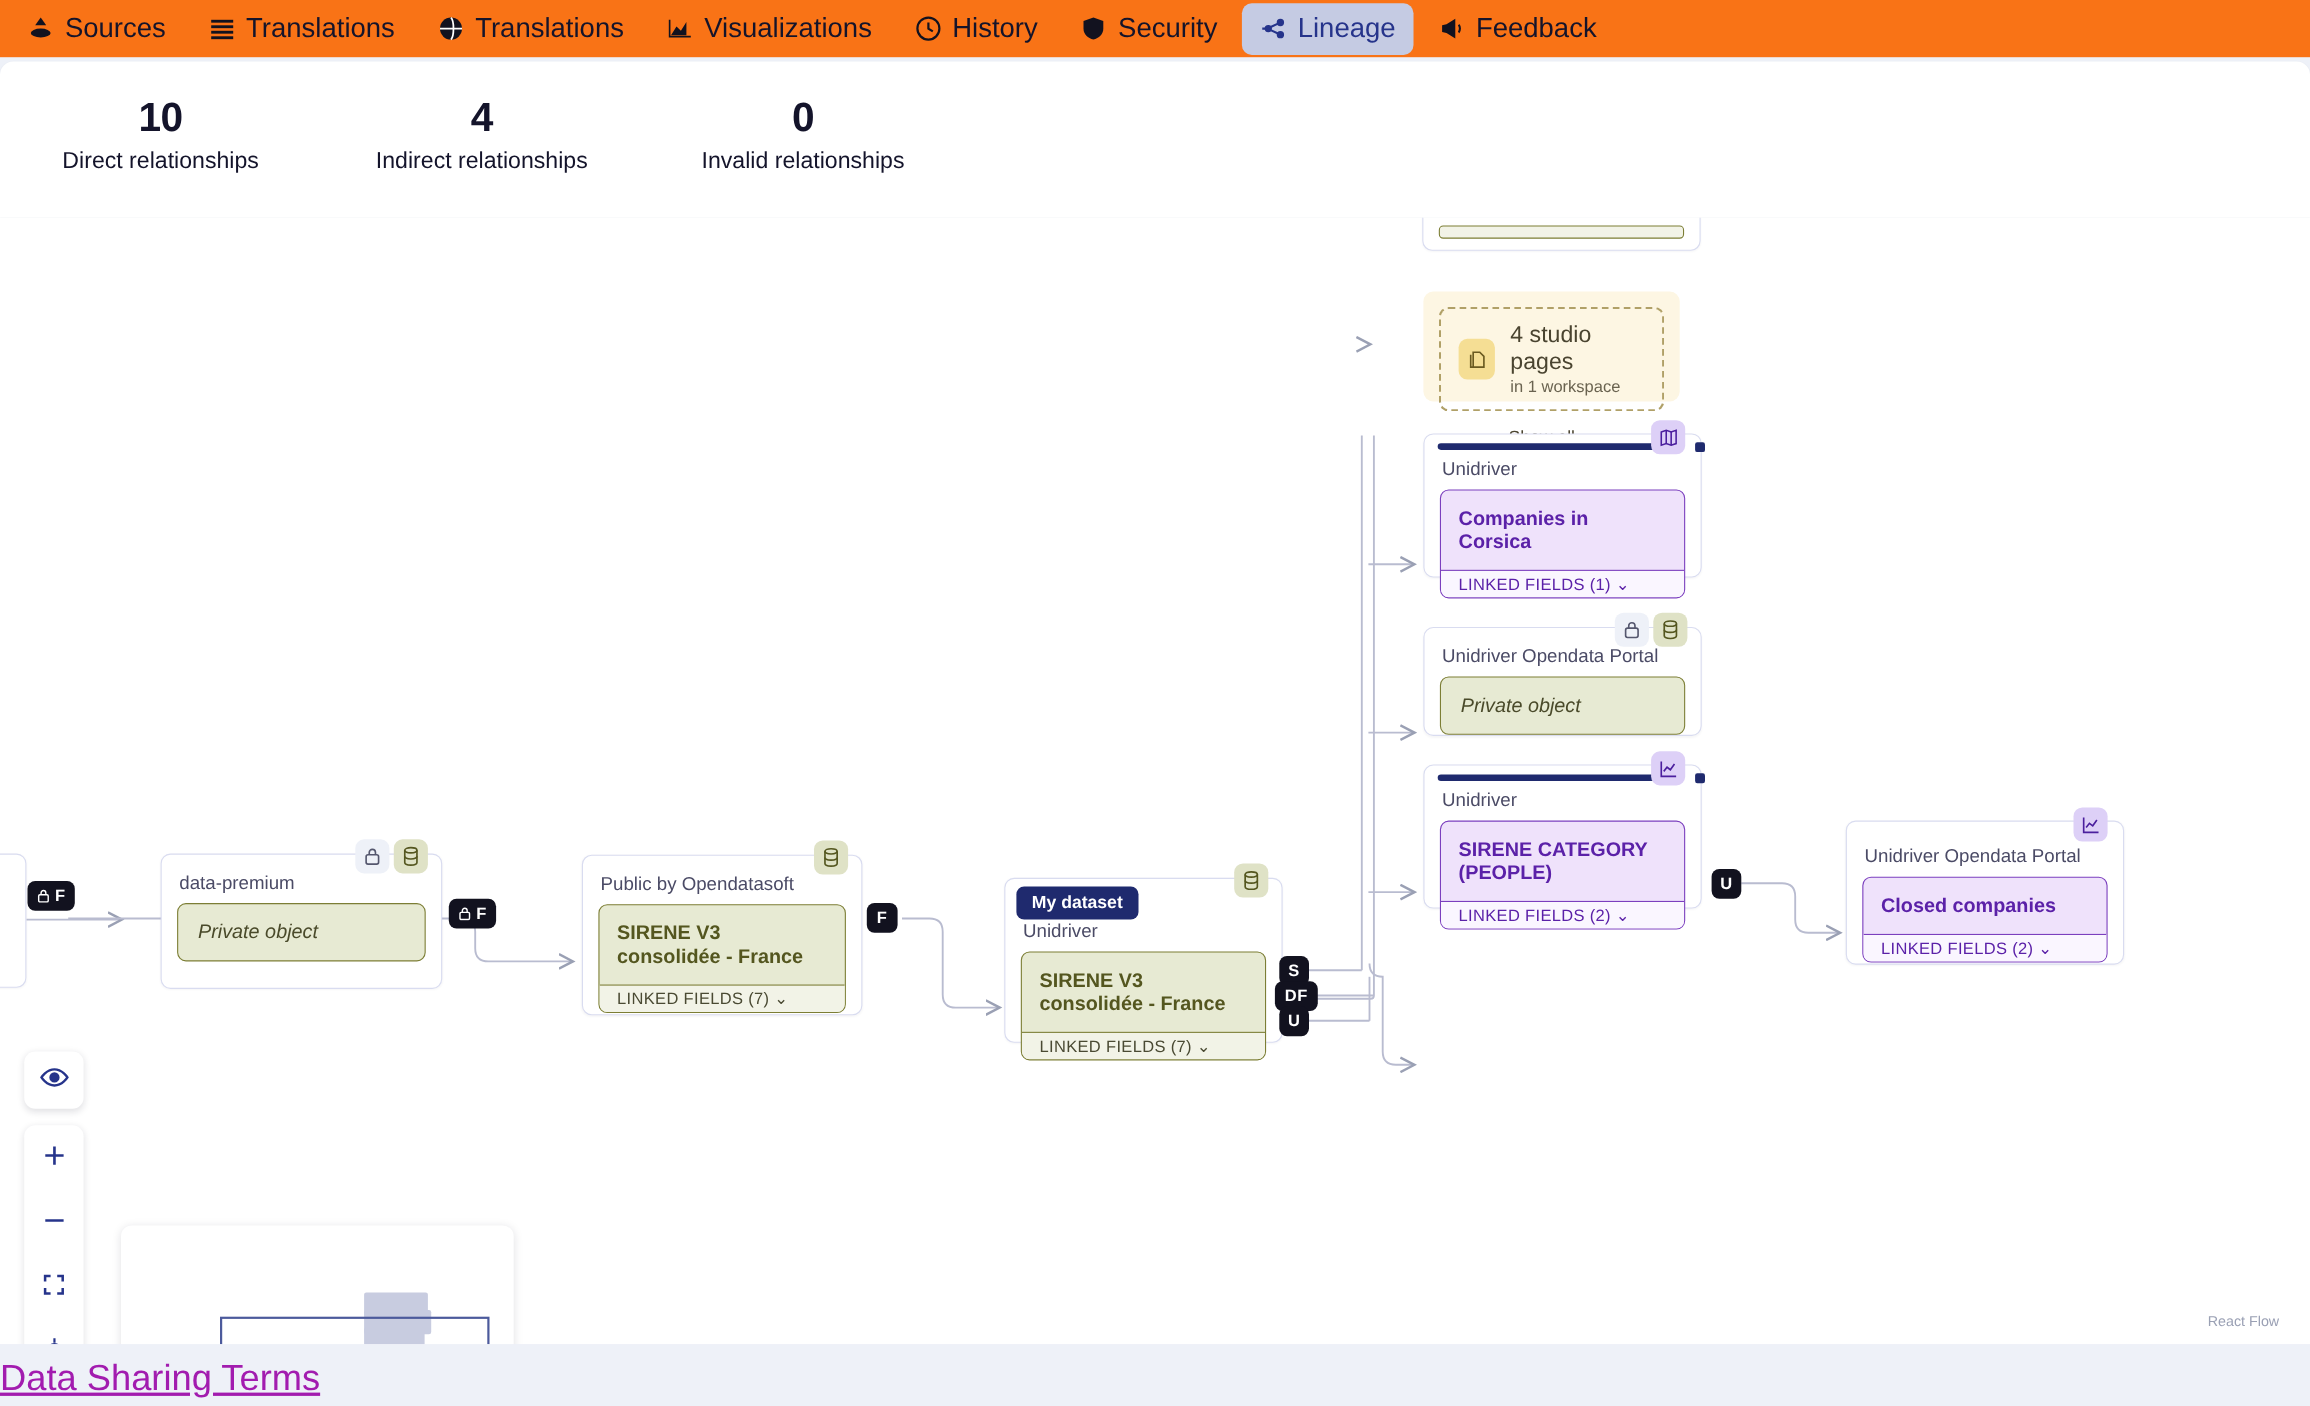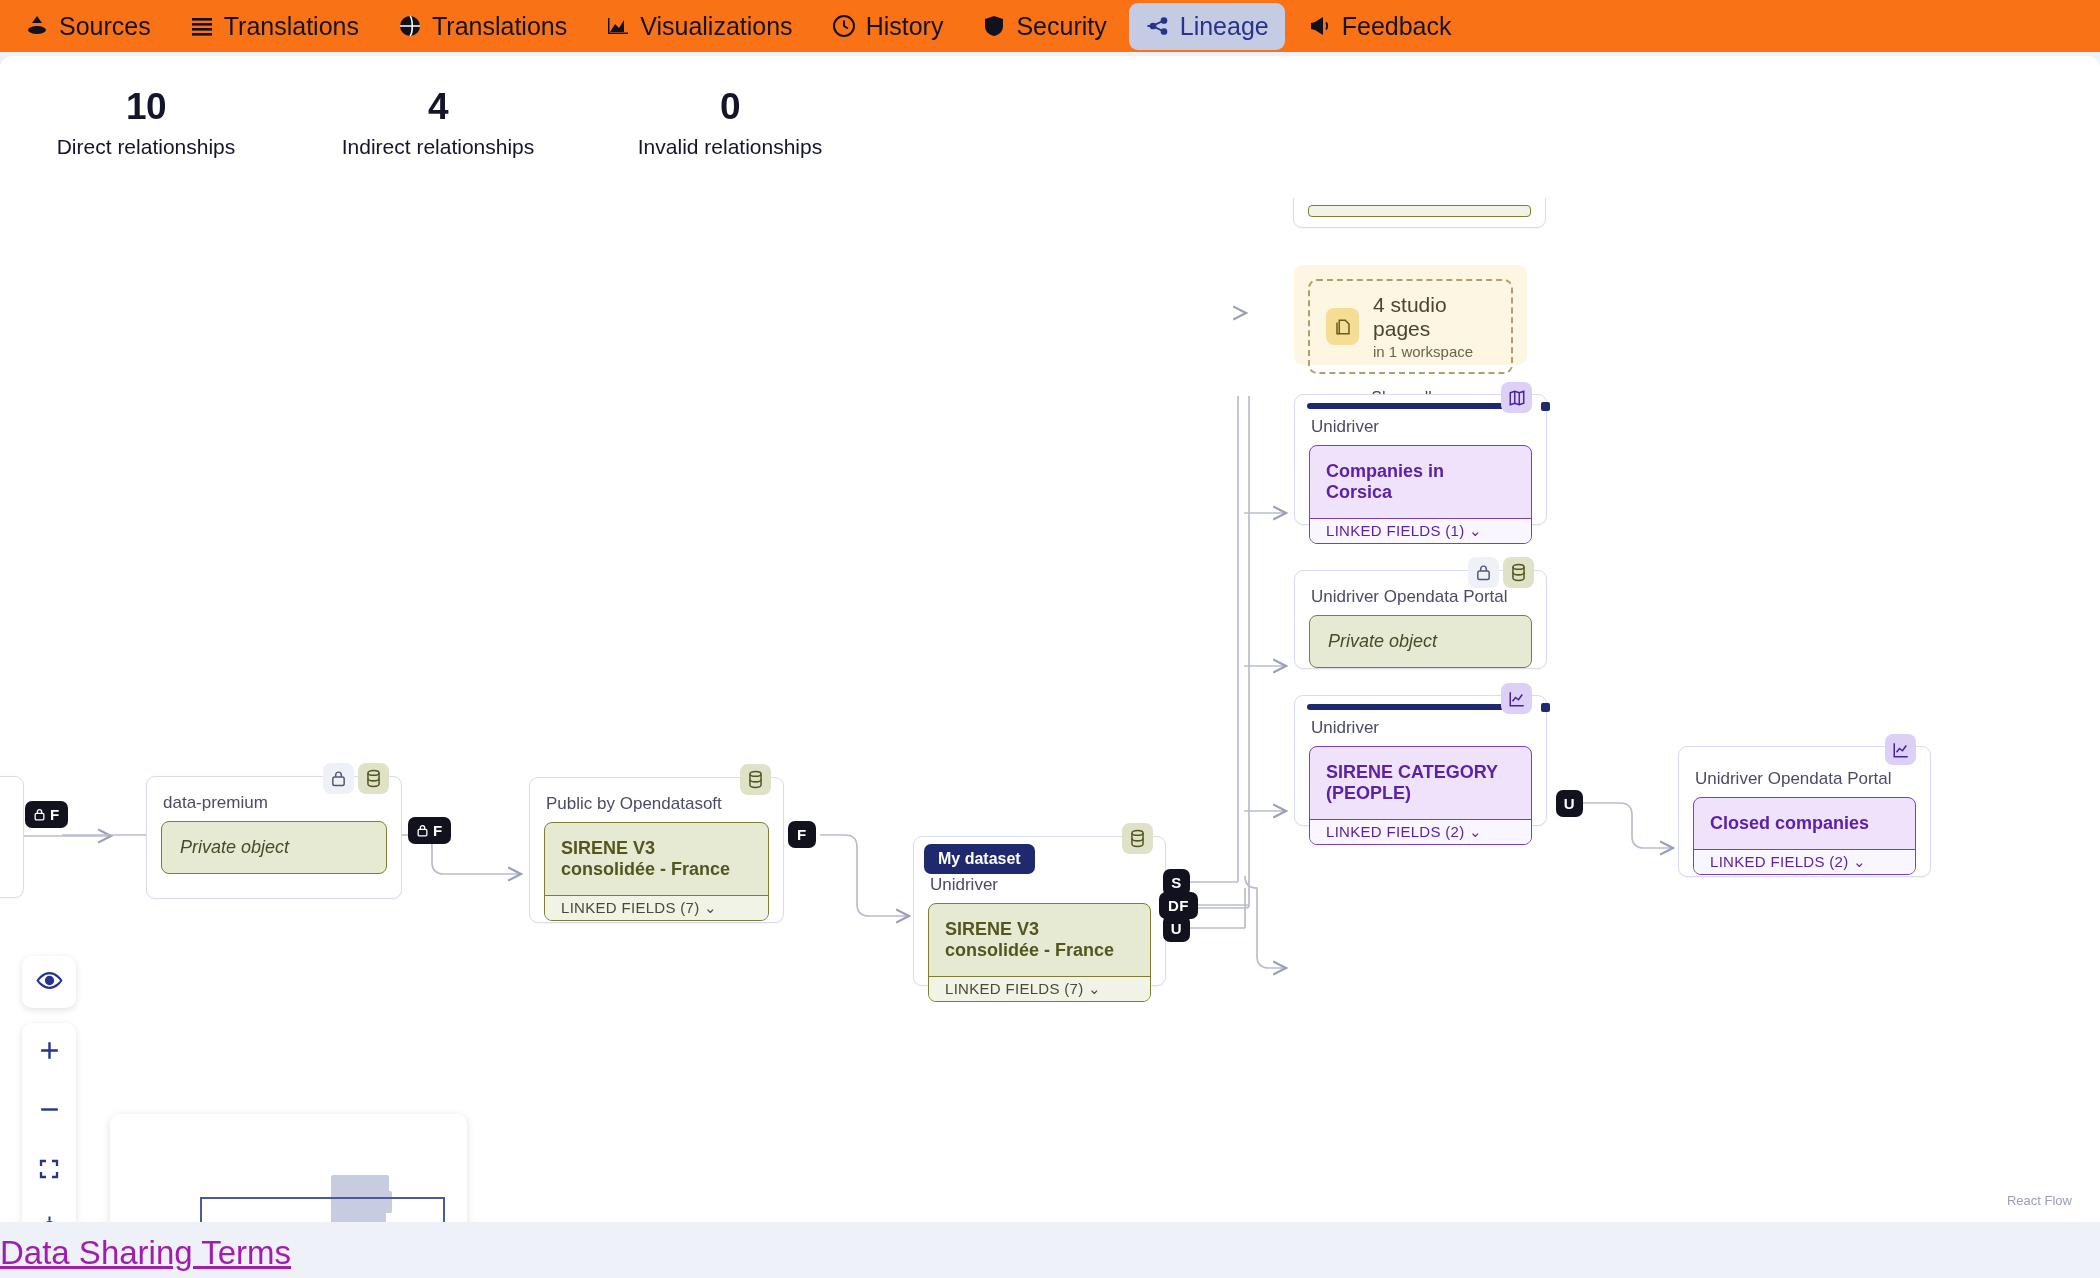--- a/index.html
+++ b/index.html
@@ -390,21 +390,21 @@
         <span>LINKED FIELDS (7)</span>
         <span> ⌄</span>
       </div>
     </div>
   </div>
 
   <div class="ebadge" style="left:788px; top:623px; padding:0 9px;">
     <span>F</span>
   </div>
 
-  <div class="node" style="left:913px; top:638px; width:253px; height:150px;">
+  <div class="node" style="left:913px; top:600px; width:253px; height:150px;">
     <div class="hdrpill">
       <span>My dataset</span>
     </div>
     <div class="chips">
       <div class="chip olive">
         <svg width="17" height="19" viewBox="0 0 20 24">
             <ellipse cx="10" cy="5" rx="7" ry="3" fill="none" stroke="#54561f" stroke-width="1.9"></ellipse>
             <path d="M3 5v14c0 1.7 3.1 3 7 3s7-1.3 7-3V5" fill="none" stroke="#54561f" stroke-width="1.9"></path>
             <path d="M3 12c0 1.7 3.1 3 7 3s7-1.3 7-3" fill="none" stroke="#54561f" stroke-width="1.9"></path>
           </svg>

